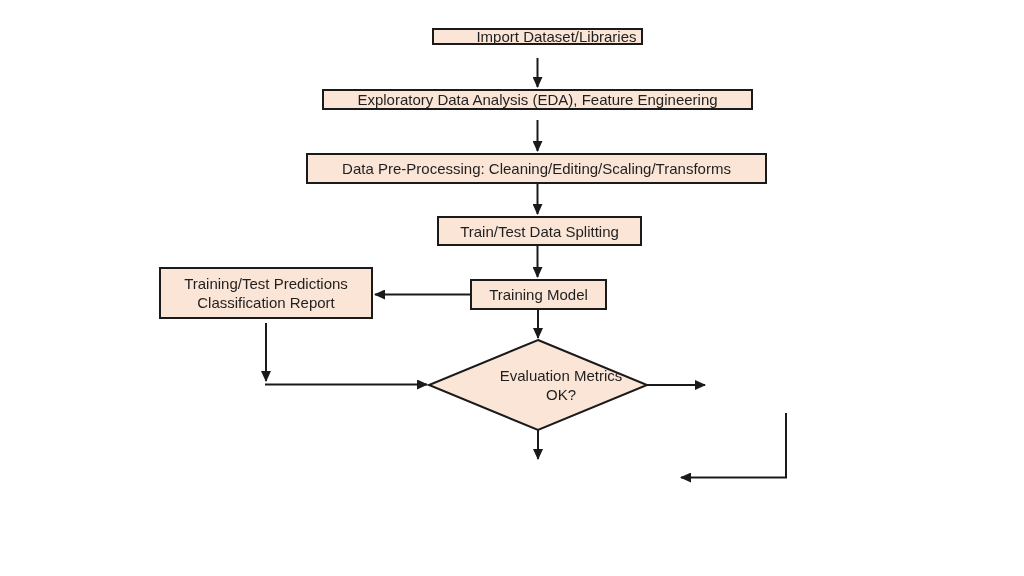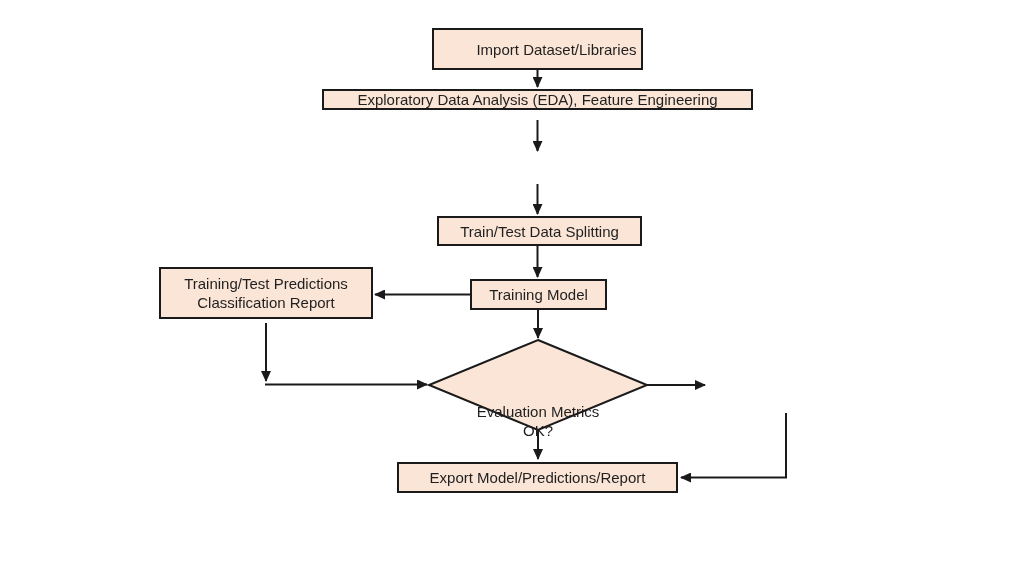--- a/index.html
+++ b/index.html
@@ -44,29 +44,29 @@
     font-size: 15px;
     line-height: 19px;
     display: flex;
     align-items: center;
     justify-content: center;
     text-align: center;
     white-space: pre-line;
     background: transparent;
   }
   
-  #n-import    { left: 432px; top: 28px;  width: 211px; height: 42px; padding-left: 40px; }
+  #n-import    { left: 432px; top: 28px;  width: 211px; height: 17px; padding-left: 40px; }
   #n-eda       { left: 322px; top: 89px;  width: 431px; height: 21px; }
   #n-preproc   { left: 306px; top: 153px; width: 461px; height: 31px; }
   #n-split     { left: 437px; top: 216px; width: 205px; height: 30px; }
   #n-training  { left: 470px; top: 279px; width: 137px; height: 31px; }
   #n-report    { left: 159px; top: 267px; width: 214px; height: 52px; }
   #n-hyper     { left: 708px; top: 357px; width: 155px; height: 56px; }
   #n-export    { left: 397px; top: 462px; width: 281px; height: 31px; }
-  #n-decision-label { left: 449px; top: 360px; width: 178px; height: 50px; margin-top: 36px; }
+  #n-decision-label { left: 472px; top: 360px; width: 178px; height: 50px; }
 </style>
 </head>
 <body>
 
 <div id="canvas">
 
   <svg id="connector-layer" viewBox="0 0 1024 576" xmlns="http://www.w3.org/2000/svg">
     <defs>
       <marker id="arrow" markerUnits="userSpaceOnUse" markerWidth="11" markerHeight="10" refX="10" refY="5" orient="auto">
         <path d="M0,0 L11,5 L0,10 Z" fill="#1a1a1a"></path>
@@ -85,27 +85,27 @@
     <line x1="265" y1="384.5" x2="427" y2="384.5" stroke="#1a1a1a" stroke-width="2" marker-end="url(#arrow)"></line>
     <line x1="647" y1="385" x2="705" y2="385" stroke="#1a1a1a" stroke-width="2" marker-end="url(#arrow)"></line>
     <line x1="538" y1="430" x2="538" y2="459" stroke="#1a1a1a" stroke-width="2" marker-end="url(#arrow)"></line>
     <polyline points="786,413 786,477.5 681,477.5" fill="none" stroke="#1a1a1a" stroke-width="2" stroke-linejoin="miter" marker-end="url(#arrow)"></polyline>
   </svg>
 
   <div class="node" id="n-import">Import Dataset/Libraries</div>
 
   <div class="node" id="n-eda">Exploratory Data Analysis (EDA), Feature Engineering</div>
 
+  <div class="node" id="n-preproc">Data Pre-Processing: Cleaning/Editing/Scaling/Transforms</div>
 
   <div class="node" id="n-split">Train/Test Data Splitting</div>
 
   <div class="node" id="n-training">Training Model</div>
 
   <div class="node" id="n-report">Training/Test Predictions
 Classification Report</div>
 
 
-  <div class="node" id="n-export">Export Model/Predictions/Report</div>
 
   <div class="diamond-label" id="n-decision-label">Evaluation Metrics
 OK?</div>
 
 </div>
 
 </body></html>

